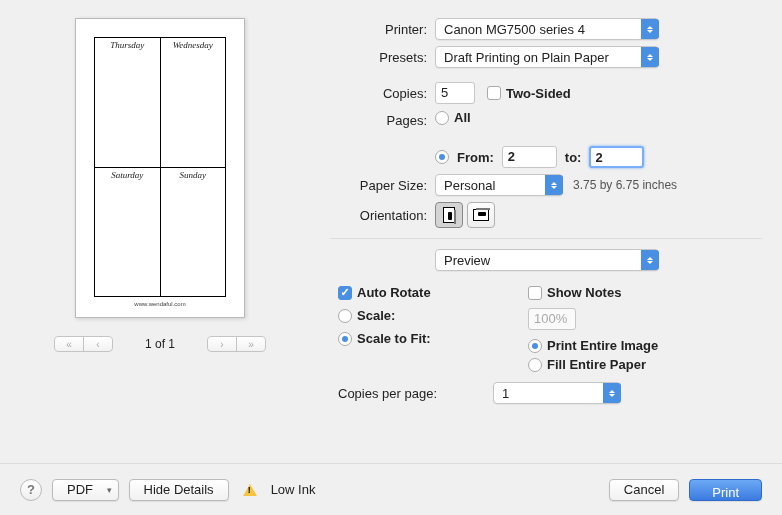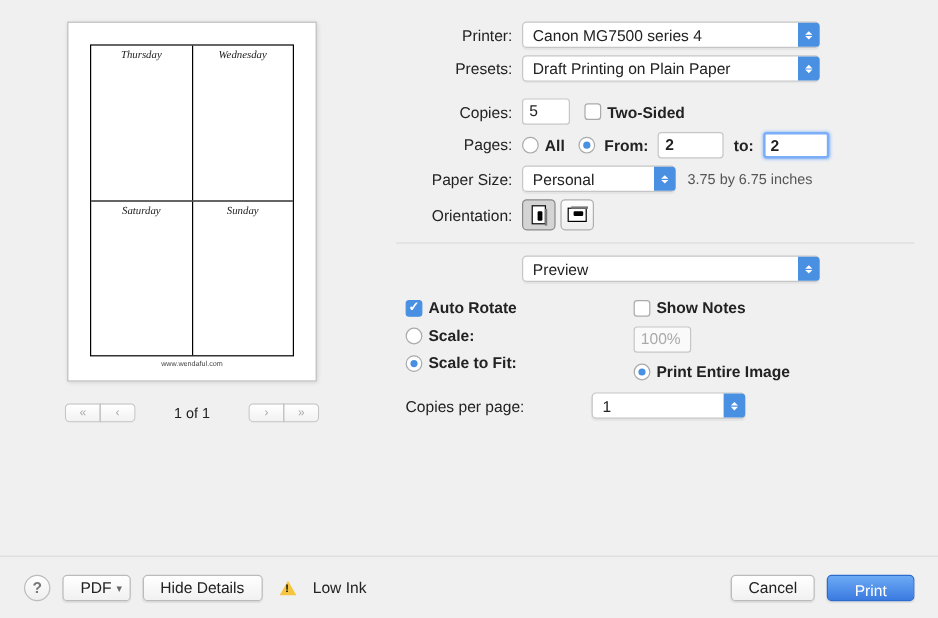--- a/index.html
+++ b/index.html
@@ -1,20 +1,20 @@
 <!DOCTYPE html>
 <html><head>
 <meta charset="utf-8">
 <style>
   * { box-sizing: border-box; margin: 0; padding: 0; font-family: -apple-system, "Helvetica Neue", Arial, sans-serif; font-size: 13px; }
   body { background: #f0f0f0; width: 782px; height: 515px; position: relative; color: #222; }
   .content { display: flex; padding: 18px 20px 0 20px; gap: 30px; }
   .preview-pane { width: 280px; display: flex; flex-direction: column; align-items: center; }
   .page-prev {
-    width: 208px; height: 300px; background: #fff; border: 1px solid #bbb;
+    width: 170px; height: 300px; background: #fff; border: 1px solid #bbb;
     box-shadow: 1px 1px 4px rgba(0,0,0,0.15);
     padding: 18px 18px 10px 18px; display: flex; flex-direction: column;
   }
   .page-grid { flex: 1; border: 1px solid #000; display: flex; flex-direction: column; }
   .page-row { flex: 1; display: flex; border-bottom: 1px solid #000; }
   .page-row:last-child { border-bottom: none; }
   .page-cell { flex: 1; border-right: 1px solid #000; text-align: center; padding-top: 2px; font-size: 9px; font-style: italic; font-family: cursive; }
   .page-cell:last-child { border-right: none; }
   .wm { font-size: 6px; text-align: center; color: #444; margin-top: 4px; }
   .page-nav { display: flex; align-items: center; gap: 0; margin-top: 18px; }
@@ -29,21 +29,21 @@
   .seg .nav-btn:last-child { border-top-right-radius: 4px; border-bottom-right-radius: 4px; }
   .page-count { margin: 0 32px; font-size: 12px; }
   .form { flex: 1; max-width: 440px; }
   .row { display: flex; align-items: center; margin-bottom: 6px; }
   .lbl { width: 105px; text-align: right; padding-right: 8px; }
   .select {
     display: flex; align-items: center; justify-content: space-between;
     background: #fff; border: 1px solid #c6c6c6; border-radius: 4px;
     height: 22px; padding: 0 0 0 8px; box-shadow: 0 1px 1px rgba(0,0,0,0.05);
   }
-  .select.wide { width: 248px; text-align: right; }
+  .select.wide { width: 224px; text-align: right; }
   .select.med { width: 128px; }
   .sel-end {
     width: 18px; height: 100%;
     background: #4a90e2; border-top-right-radius: 3px; border-bottom-right-radius: 3px;
     display: flex; flex-direction: column; align-items: center; justify-content: center;
     margin-right: -1px;
   }
   .tri-up, .tri-down { width: 0; height: 0; border-left: 3px solid transparent; border-right: 3px solid transparent; }
   .tri-up { border-bottom: 3px solid #fff; margin-bottom: 1px; }
   .tri-down { border-top: 3px solid #fff; }
@@ -83,21 +83,21 @@
     width: 22px; height: 22px; border-radius: 50%; border: 1px solid #bbb;
     background: linear-gradient(#fff,#eee); display: flex; align-items: center;
     justify-content: center; color: #777; font-weight: bold;
   }
   .btn {
     height: 22px; padding: 0 14px; background: linear-gradient(#fff,#f1f1f1);
     border: 1px solid #bbb; border-radius: 4px; display: flex; align-items: center;
     box-shadow: 0 1px 1px rgba(0,0,0,0.08);
   }
   .btn.primary { background: linear-gradient(#6ca9f5,#3b7be0); color: #fff; border-color: #2f6bcd; align-items: flex-end; }
-  .btn.pdf { padding-right: 6px; gap: 4px; text-align: right; }
+  .btn.pdf { padding-right: 6px; gap: 14px; text-align: right; }
   .warn-icon {
     width: 0; height: 0; border-left: 7px solid transparent; border-right: 7px solid transparent;
     border-bottom: 12px solid #f5c542; position: relative; margin-left: 4px;
   }
   .warn-icon::after { content: "!"; position: absolute; left: -2px; top: 1px; font-size: 9px; color: #000; font-weight: bold; }
   .spacer { flex: 1; }
 </style>
 </head>
 <body>
 
@@ -159,21 +159,21 @@
       <div class="input sm">5</div>
       <div style="width:12px"></div>
       <div class="checkbox">
         <div class="cb"></div>
           <span>Two-Sided</span>
       </div>
     </div>
 
     <div class="row" style="align-items:flex-start">
       <div class="lbl" style="padding-top:3px">Pages:</div>
-      <div style="display:flex;flex-direction:row;gap:11px">
+      <div style="display:flex;flex-direction:column;gap:21px">
         <div class="radio">
           <div class="rb"></div>
             <span>All</span>
         </div>
         <div class="radio" style="gap:8px">
           <div class="rb on"></div>
           <span>From:</span>
           <div class="input pg">2</div>
           <span>to:</span>
           <div class="input pg foc">2</div>
@@ -242,20 +242,24 @@
       <div class="col">
         <div class="checkbox">
           <div class="cb"></div>
             <span>Show Notes</span>
         </div>
         <div class="input dis" style="width:48px">100%</div>
         <div class="radio">
           <div class="rb on"></div>
             <span>Print Entire Image</span>
         </div>
+        <div class="radio" style="margin-top:-4px">
+          <div class="rb"></div>
+            <span>Fill Entire Paper</span>
+        </div>
       </div>
     </div>
 
     <div style="height:10px"></div>
 
     <div class="row" style="padding-left:8px">
       <div style="width:130px">Copies per page:</div>
       <div style="width:25px"></div>
       <div class="select med">
         <span>1</span>

